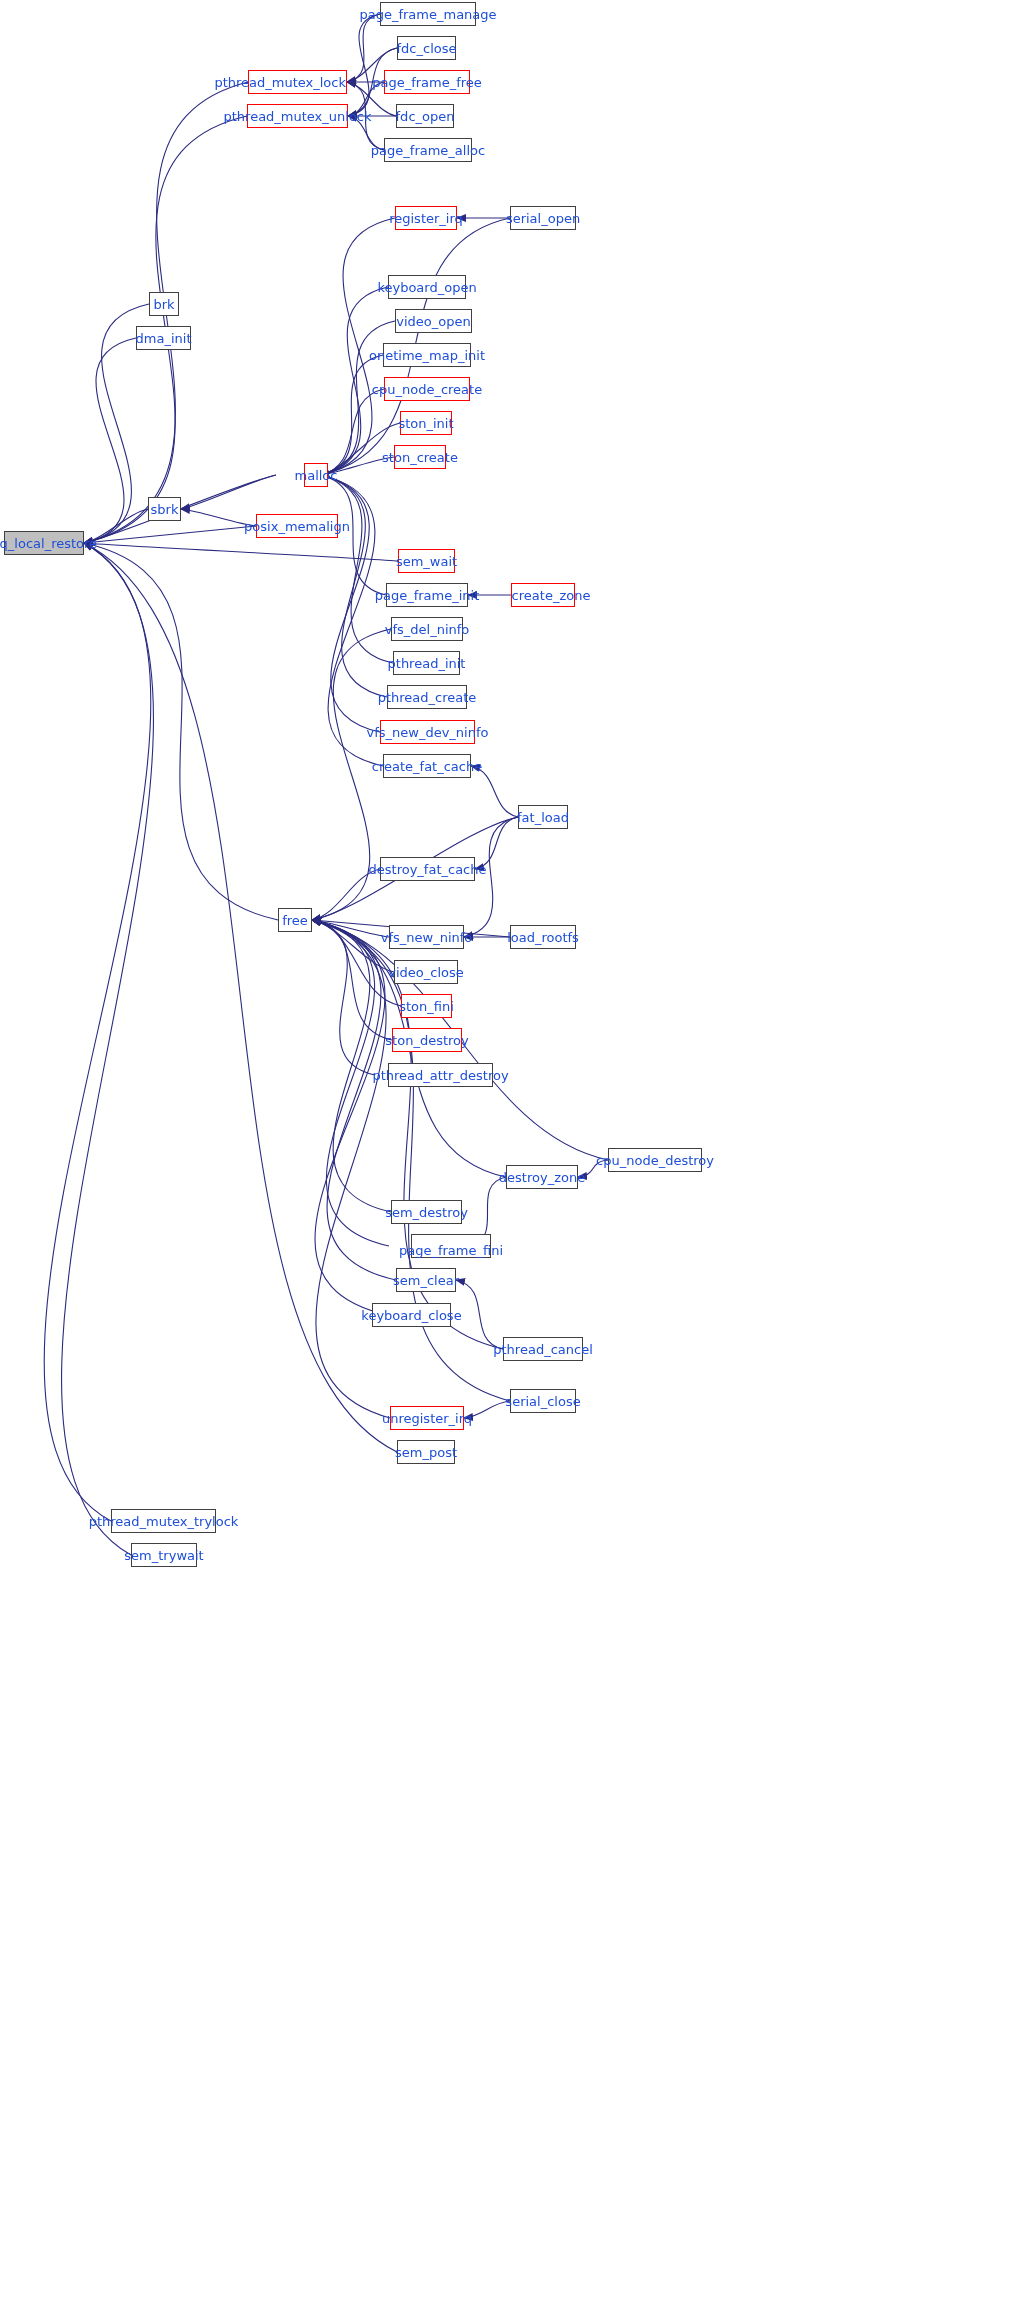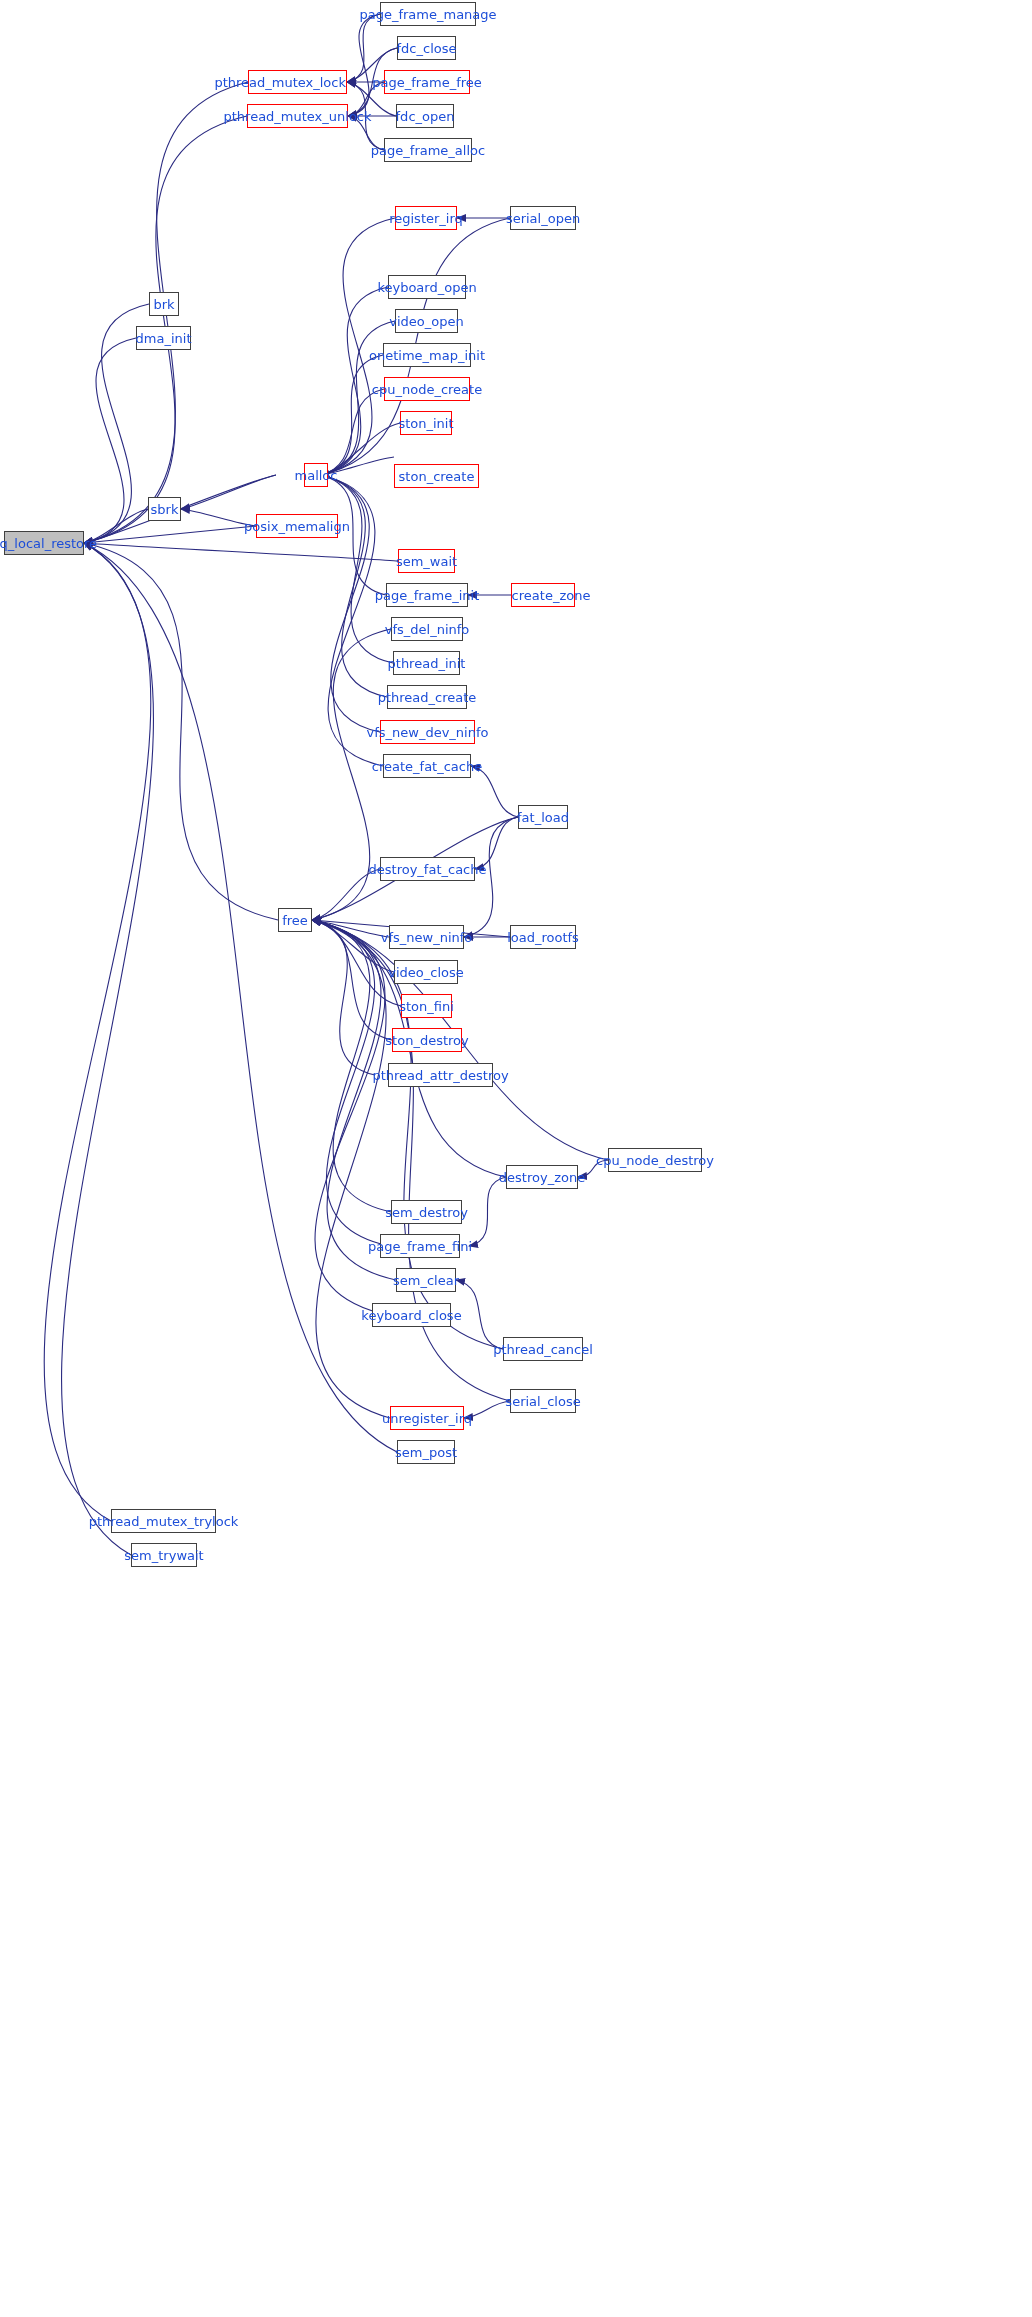--- a/index.html
+++ b/index.html
@@ -130,33 +130,33 @@
       </div>
       <div class="node red" style="left: 395px; top: 206px; width: 62px;">
         <span>register_irq</span>
       </div>
       <div class="node" style="left: 510px; top: 206px; width: 66px;">
         <span>serial_open</span>
       </div>
       <div class="node" style="left: 388px; top: 275px; width: 78px;">
         <span>keyboard_open</span>
       </div>
-      <div class="node" style="left: 395px; top: 309px; width: 63px; justify-content: center;">
+      <div class="node" style="left: 395px; top: 309px; width: 77px; justify-content: center;">
         <span>video_open</span>
       </div>
       <div class="node" style="left: 383px; top: 343px; width: 88px;">
         <span>onetime_map_init</span>
       </div>
       <div class="node red" style="left: 384px; top: 377px; width: 86px;">
         <span>cpu_node_create</span>
       </div>
       <div class="node red" style="left: 400px; top: 411px; width: 52px;">
         <span>ston_init</span>
       </div>
-      <div class="node red" style="left: 394px; top: 464px; width: 85px;">
+      <div class="node red" style="left: 394px; top: 445px; width: 52px;">
         <span>ston_create</span>
       </div>
       <div class="node red" style="left: 276px; top: 463px; width: 24px; margin-left: 28px;">
         <span>malloc</span>
       </div>
       <div class="node" style="left: 148px; top: 497px; width: 33px;">
         <span>sbrk</span>
       </div>
       <div class="node" style="left: 149px; top: 292px; width: 30px;">
         <span>brk</span>
@@ -223,21 +223,21 @@
       </div>
       <div class="node" style="left: 608px; top: 1148px; width: 94px;">
         <span>cpu_node_destroy</span>
       </div>
       <div class="node" style="left: 506px; top: 1165px; width: 72px;">
         <span>destroy_zone</span>
       </div>
       <div class="node" style="left: 391px; top: 1200px; width: 71px;">
         <span>sem_destroy</span>
       </div>
-      <div class="node" style="left: 380px; top: 1234px; width: 80px;">
+      <div class="node" style="left: 411px; top: 1234px; width: 80px; align-items: flex-end;">
         <span>page_frame_fini</span>
       </div>
       <div class="node" style="left: 396px; top: 1268px; width: 60px;">
         <span>sem_clear</span>
       </div>
       <div class="node" style="left: 372px; top: 1303px; width: 79px;">
         <span>keyboard_close</span>
       </div>
       <div class="node" style="left: 503px; top: 1337px; width: 80px;">
         <span>pthread_cancel</span>

